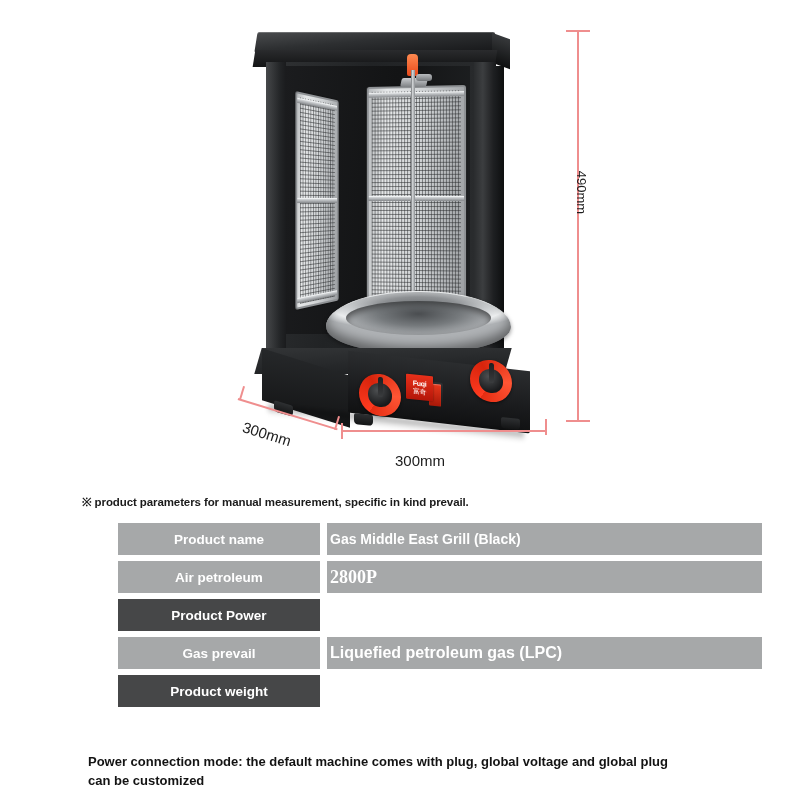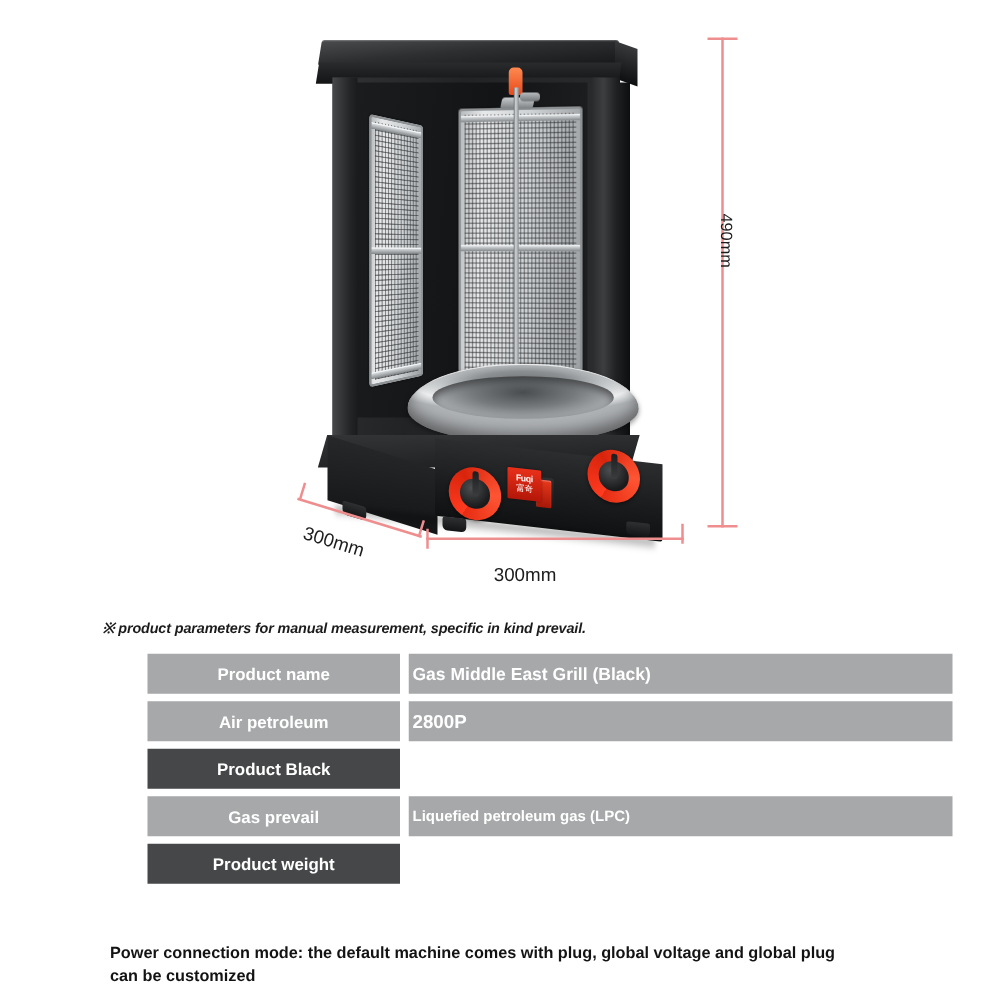--- a/index.html
+++ b/index.html
@@ -409,21 +409,20 @@
   
   .note {
     position: absolute;
     left: 82px;
     top: 494px;
     font-size: 11.5px;
     font-weight: bold;
     color: #1b1b1b;
     letter-spacing: -0.1px;
     white-space: nowrap;
-    font-style: italic;
   }
 
   #spec-table {
     position: absolute;
     left: 118px;
     top: 523px;
     width: 644px;
   }
   .spec-row {
     display: flex;
@@ -447,23 +446,23 @@
     align-items: center;
     padding-left: 3px;
     color: #ffffff;
     box-sizing: border-box;
   }
   .spec-row.light .spec-label,
   .spec-row.light .spec-value { background: #a6a8a9; }
   .spec-row.dark .spec-label,
   .spec-row.dark .spec-value  { background: #464748; }
 
-  .v-lg   { font-size: 15px;   font-weight: bold; }
+  .v-lg   { font-size: 18px;   font-weight: bold; font-family: Liberation Serif, serif; }
   .v-md   { font-size: 14px;   font-weight: bold; }
-  .v-sm   { font-size: 12px;   font-weight: bold; }
+  .v-sm   { font-size: 16px;   font-weight: bold; }
 
   .footer-note {
     position: absolute;
     left: 88px;
     top: 753px;
     width: 600px;
     font-size: 13px;
     font-weight: bold;
     color: #131313;
     line-height: 1.45;
@@ -562,21 +561,21 @@
       <div class="spec-value v-md">Gas Middle East Grill (Black)</div>
     </div>
 
 
     <div class="spec-row light">
       <div class="spec-label">Air petroleum</div>
       <div class="spec-value v-lg">2800P</div>
     </div>
 
     <div class="spec-row dark">
-      <div class="spec-label">Product Black</div>
+      <div class="spec-label">Product Power</div>
     </div>
 
     <div class="spec-row light">
       <div class="spec-label">Gas prevail</div>
       <div class="spec-value v-sm">Liquefied petroleum gas (LPC)</div>
     </div>
 
     <div class="spec-row dark">
       <div class="spec-label">Product weight</div>
     </div>

